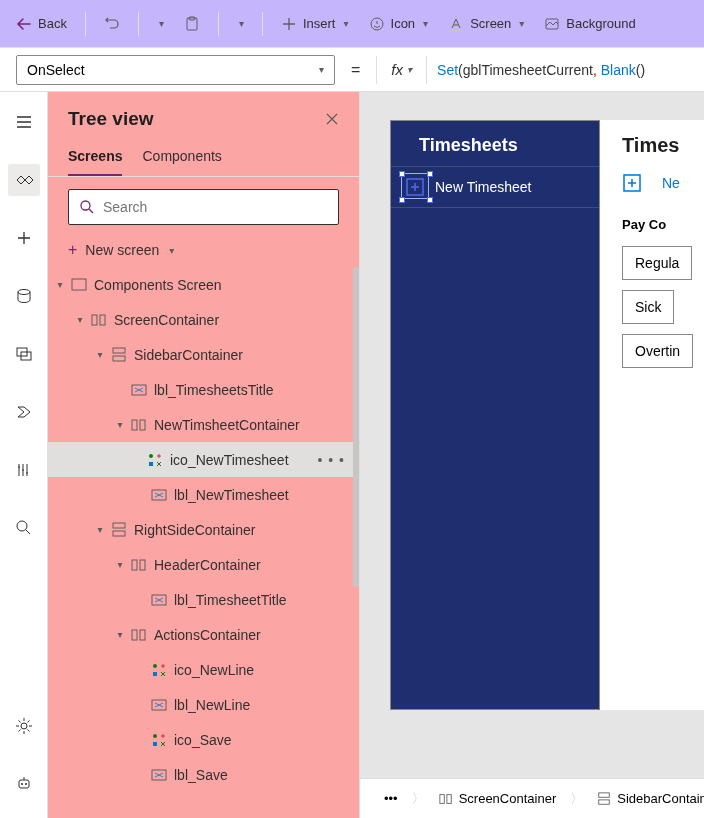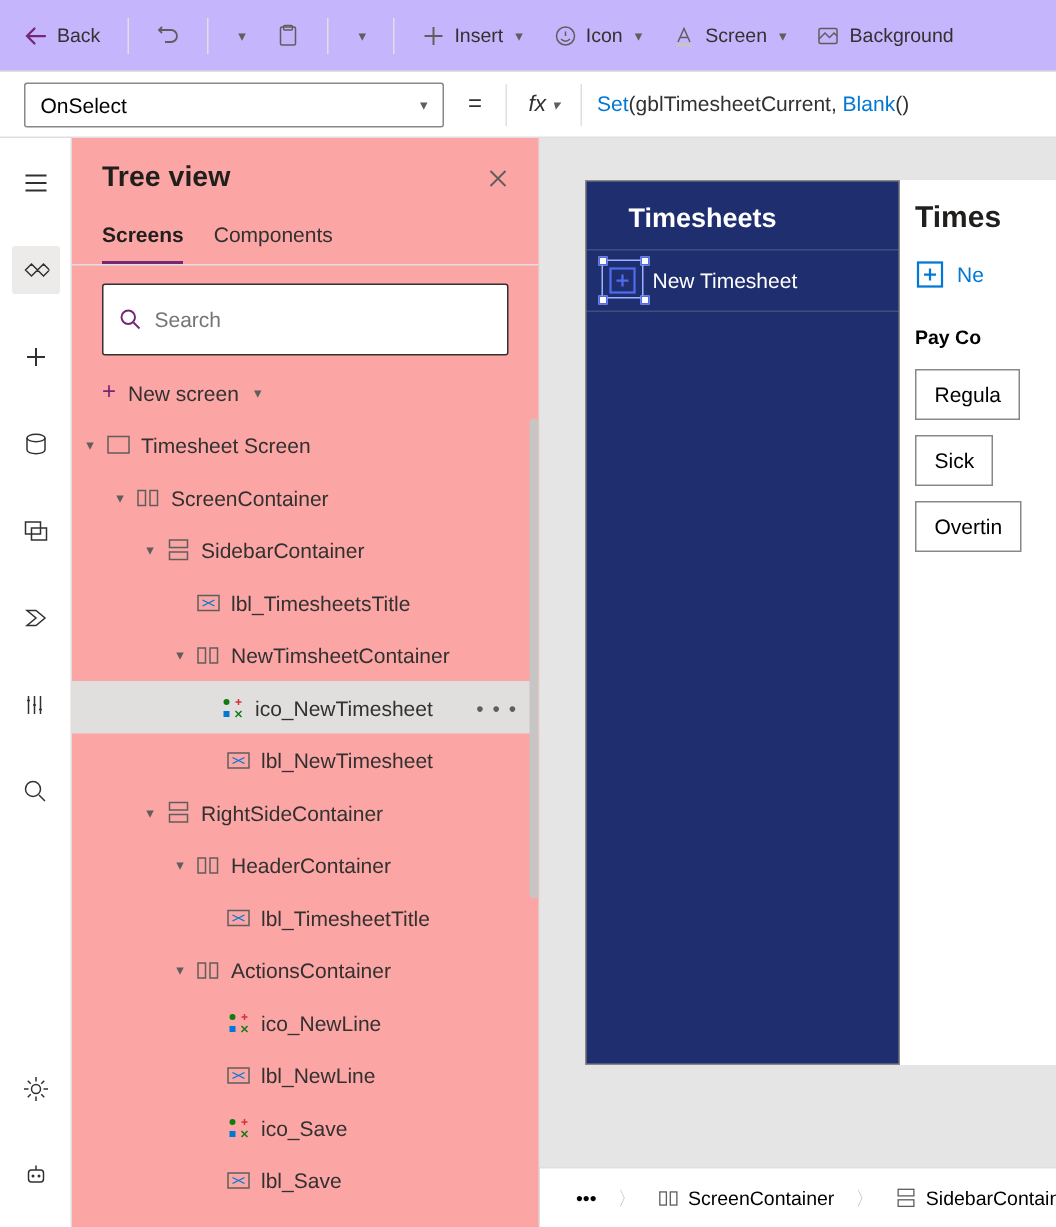--- a/index.html
+++ b/index.html
@@ -7,21 +7,21 @@
 
 
 .top-toolbar { height: 48px; background: #c4b5fd; border-bottom: 1px solid #e1dfdd; display: flex; align-items: center; padding: 0 8px; gap: 4px; }
 .tb-item { display: flex; align-items: center; gap: 6px; padding: 6px 8px; font-size: 13px; color: #323130; cursor: pointer; border-radius: 2px; }
 .tb-sep { width: 1px; height: 24px; background: #e1dfdd; margin: 0 6px; }
 .tb-icon { width: 16px; height: 16px; display: flex; align-items: center; justify-content: center; }
 .chev { font-size: 10px; color: #605e5c; margin-left: 2px; }
 
 
 .formula-row { height: 44px; background: #fff; border-bottom: 1px solid #e1dfdd; display: flex; align-items: center; padding: 0 16px; gap: 10px; }
-.prop-select { width: 280px; height: 30px; border: 1px solid #8a8886; border-radius: 2px; padding: 0 10px; font-size: 14px; display: flex; align-items: center; justify-content: space-between; background: #fff; }
+.prop-select { width: 319px; height: 30px; border: 1px solid #8a8886; border-radius: 2px; padding: 0 10px; font-size: 14px; display: flex; align-items: center; justify-content: space-between; background: #fff; }
 .eq { font-size: 16px; color: #323130; padding: 0 6px; }
 .fx { font-style: italic; font-size: 15px; color: #323130; padding: 0 4px; display:flex; align-items:center; gap:2px;}
 .formula-text { font-family: Consolas, monospace; font-size: 14px; color: #323130; white-space: nowrap; }
 .tok-fn { color: #0078d4; }
 .tok-id { color: #323130; }
 .tok-punc { color: #323130; }
 
 
 .main { display: flex; height: calc(818px - 48px - 44px); }
 
@@ -30,43 +30,43 @@
 .rail-bottom { margin-top: auto; padding-bottom: 18px; display:flex; flex-direction:column; align-items:center; gap:26px;}
 .rail-btn { width: 32px; height: 32px; display: flex; align-items: center; justify-content: center; cursor: pointer; color: #323130; }
 
 
 .tree-panel { width: 312px; background: #fca5a5; border-right: 1px solid #e1dfdd; display: flex; flex-direction: column; position: relative; }
 .tree-header { padding: 16px 20px 8px 20px; display: flex; align-items: center; justify-content: space-between; }
 .tree-title { font-size: 19px; font-weight: 600; color: #201f1e; }
 .tree-tabs { display: flex; gap: 20px; padding: 4px 20px 0 20px; border-bottom: 1px solid #e1dfdd; }
 .tree-tab { font-size: 14px; padding: 6px 0 10px 0; cursor: pointer; color: #323130; }
 .tree-tab.active { font-weight: 600; border-bottom: 2px solid #742774; color: #201f1e; }
-.tree-search { margin: 12px 20px 8px 20px; height: 48px; border: 1.5px solid #323130; border-radius: 2px; display: flex; align-items: center; padding: 0 10px; gap: 8px; background:#fff;}
+.tree-search { margin: 12px 20px 8px 20px; height: 36px; border: 1.5px solid #323130; border-radius: 2px; display: flex; align-items: center; padding: 0 10px; gap: 8px; background:#fff;}
 .tree-search input { border: none; outline: none; flex: 1; font-size: 14px; background: transparent; }
 .new-screen { padding: 8px 20px; font-size: 14px; color: #323130; display: flex; align-items: center; gap: 8px; cursor:pointer;}
 .tree-body { flex: 1; overflow: hidden; position: relative; }
 .tree-scroll { position:absolute; top:0; right:0; width:6px; height:320px; background:#c8c6c4; border-radius:3px;}
 .tree-node { display: flex; align-items: center; height: 35px; font-size: 14px; color: #323130; cursor: pointer; padding-right: 8px; }
 .tree-node.selected { background: #e1dfdd; }
 .tn-chev { width: 16px; text-align: center; font-size: 10px; color: #605e5c; }
 .tn-icon { width: 18px; height: 18px; margin: 0 6px 0 2px; display:flex; align-items:center; justify-content:center; }
 .tn-more { margin-left: auto; color: #605e5c; font-size: 14px; letter-spacing: 1px; padding-right:6px;}
 
 
 .canvas-wrap { flex: 1; background: #e5e5e5; padding: 28px 0 0 30px; position: relative; overflow:hidden;}
 .app-preview { display: flex; height: 590px; }
 .sidebar-preview { width: 210px; background: #1e2e6e; border: 1px solid #8a8886; }
 .sb-title { color: #fff; font-weight: 700; font-size: 18px; padding: 14px 16px 10px 16px; margin-left: 12px; }
 .sb-sep { height:1px; background: rgba(255,255,255,0.15);}
 .sb-row { display: flex; align-items: center; gap: 10px; padding: 10px 14px; color: #fff; font-size: 14px; position:relative;}
 .sel-handle { width: 6px; height: 6px; background:#fff; border:1px solid #4f6bed; position:absolute;}
 .sel-box { position:absolute; border:1px solid #9ab3ff; }
-.right-panel { background:#fff; flex:1; padding: 14px 0 0 10px; }
+.right-panel { background:#fff; flex:1; padding: 14px 0 0 22px; }
 .rp-title { font-size:20px; font-weight:600; color:#201f1e; margin-bottom: 16px;}
-.rp-new { display:flex; align-items:center; gap:8px; color:#0078d4; font-size:14px; margin-bottom:24px;}
+.rp-new { display:flex; align-items:center; gap:20px; color:#0078d4; font-size:14px; margin-bottom:24px;}
 .rp-label { font-size:13px; font-weight:600; margin-bottom:14px;}
 .rp-btn { border:1px solid #8a8886; padding:8px 12px; font-size:14px; margin-bottom:10px; display:inline-block; min-width:50px; background:#fff;}
 
 
 .breadcrumb { position:absolute; bottom:0; left:0; right:0; height:40px; background:#fff; border-top:1px solid #e1dfdd; display:flex; align-items:center; padding:0 14px; gap:4px; font-size:13px;}
 .bc-item { display:flex; align-items:center; gap:6px; padding:4px 10px; position:relative;}
 .bc-chev-sep { color:#c8c6c4; }
 
 svg { display:block; }
 </style>
@@ -258,21 +258,21 @@
       <div class="tree-scroll"></div>
 
 
       <div class="tree-node" style="padding-left:4px">
         <span class="tn-chev">▾</span>
         <span class="tn-icon">
             <svg width="16" height="16" viewBox="0 0 16 16">
               <rect x="1" y="2" width="14" height="11" stroke="#605e5c" fill="none"></rect>
             </svg>
           </span>
-        <span>Timesheet Screen</span>
+        <span>Components Screen</span>
       </div>
 
       <div class="tree-node" style="padding-left:24px">
         <span class="tn-chev">▾</span>
         <span class="tn-icon">
             <svg width="16" height="16" viewBox="0 0 16 16">
               <rect x="1" y="3" width="5" height="10" stroke="#605e5c" fill="none"></rect>
               <rect x="9" y="3" width="5" height="10" stroke="#605e5c" fill="none"></rect>
             </svg>
           </span>

